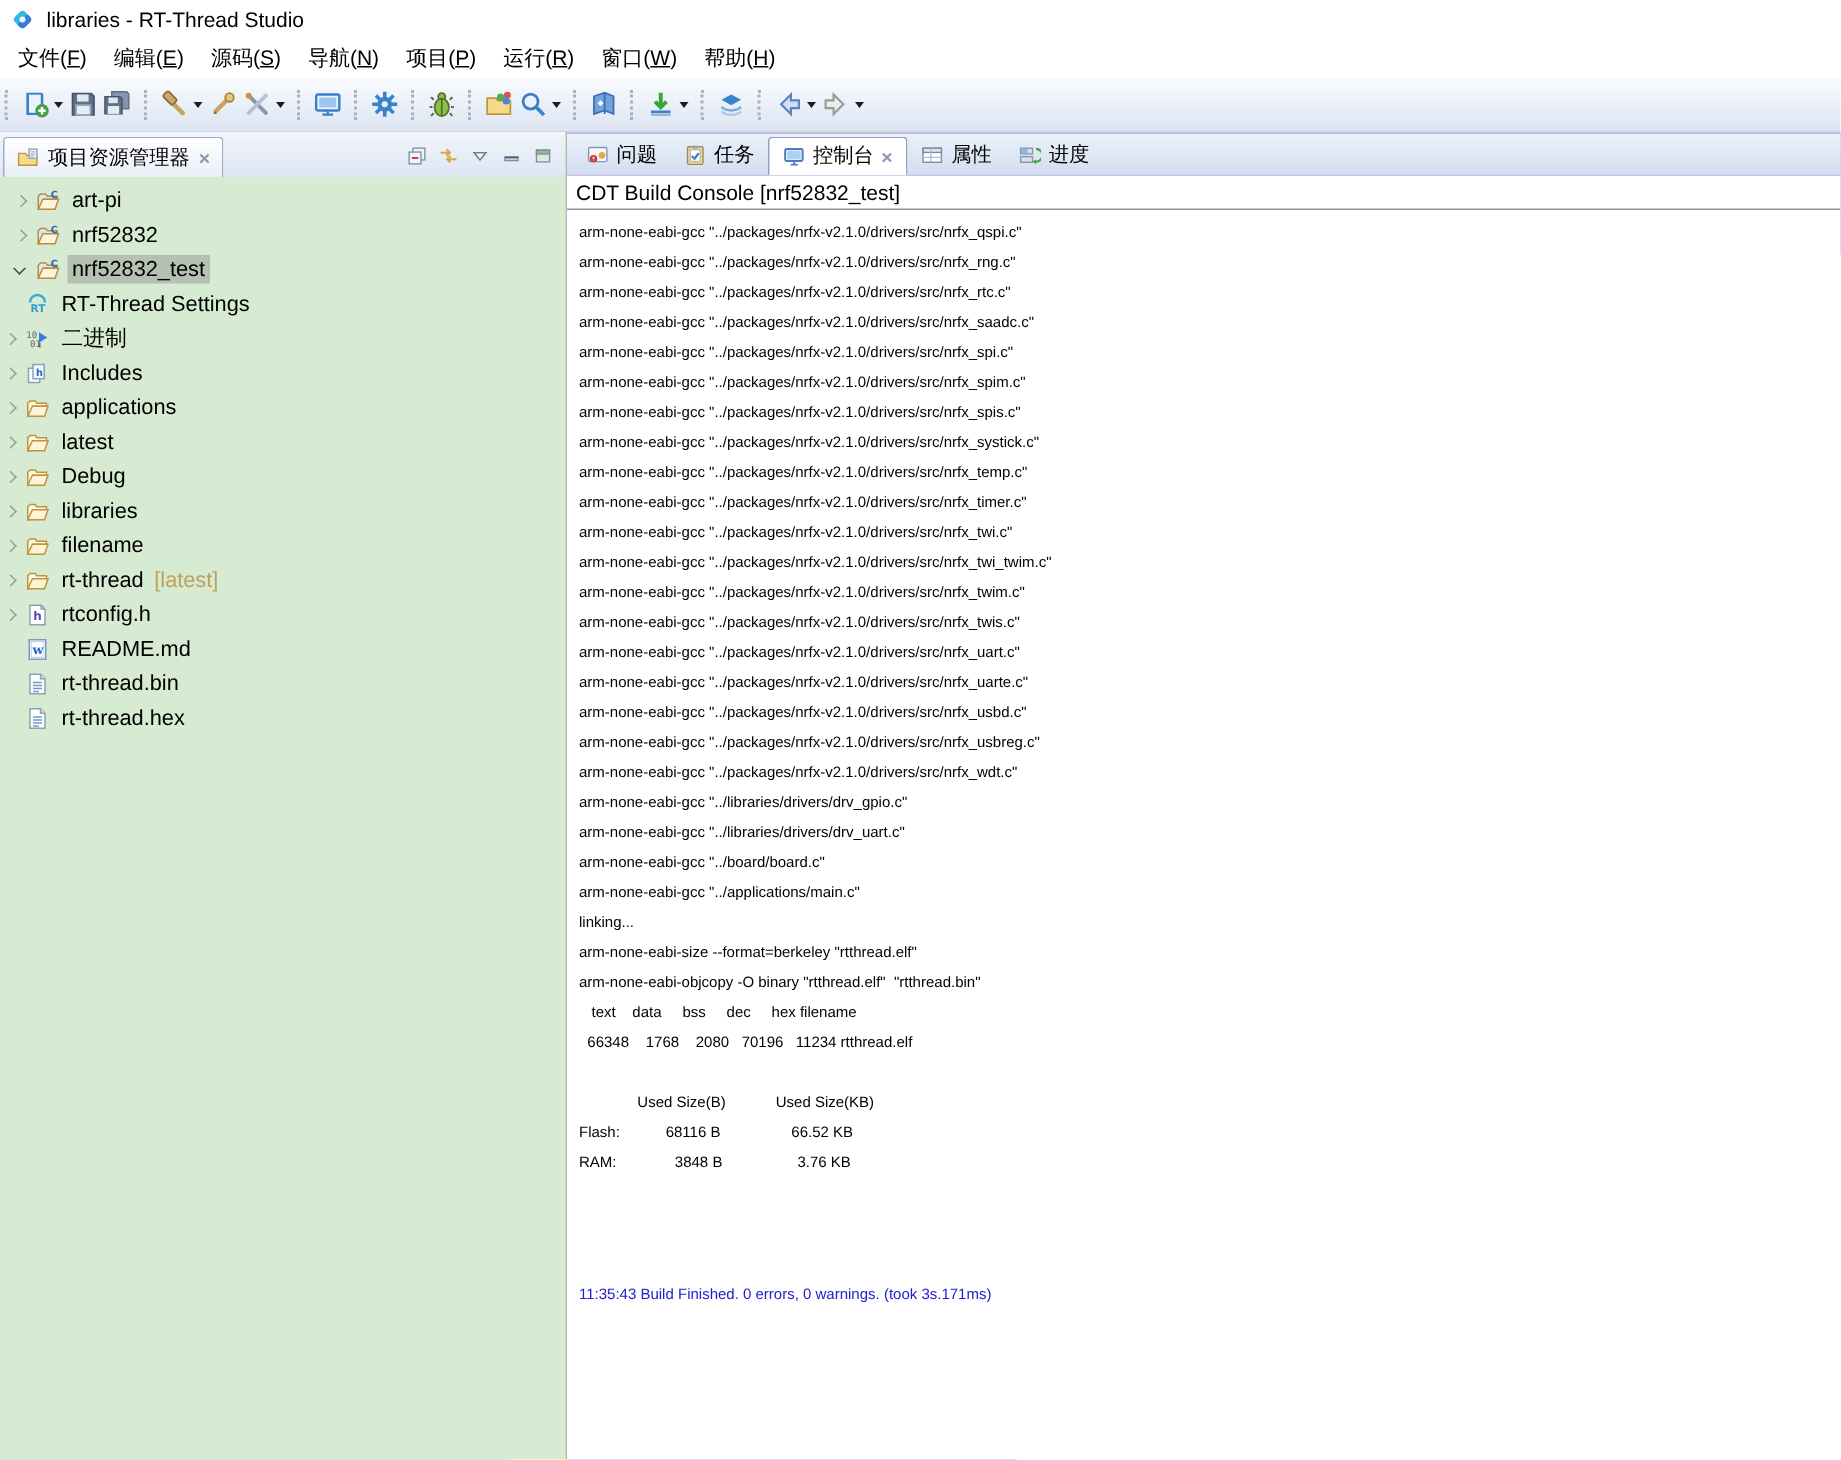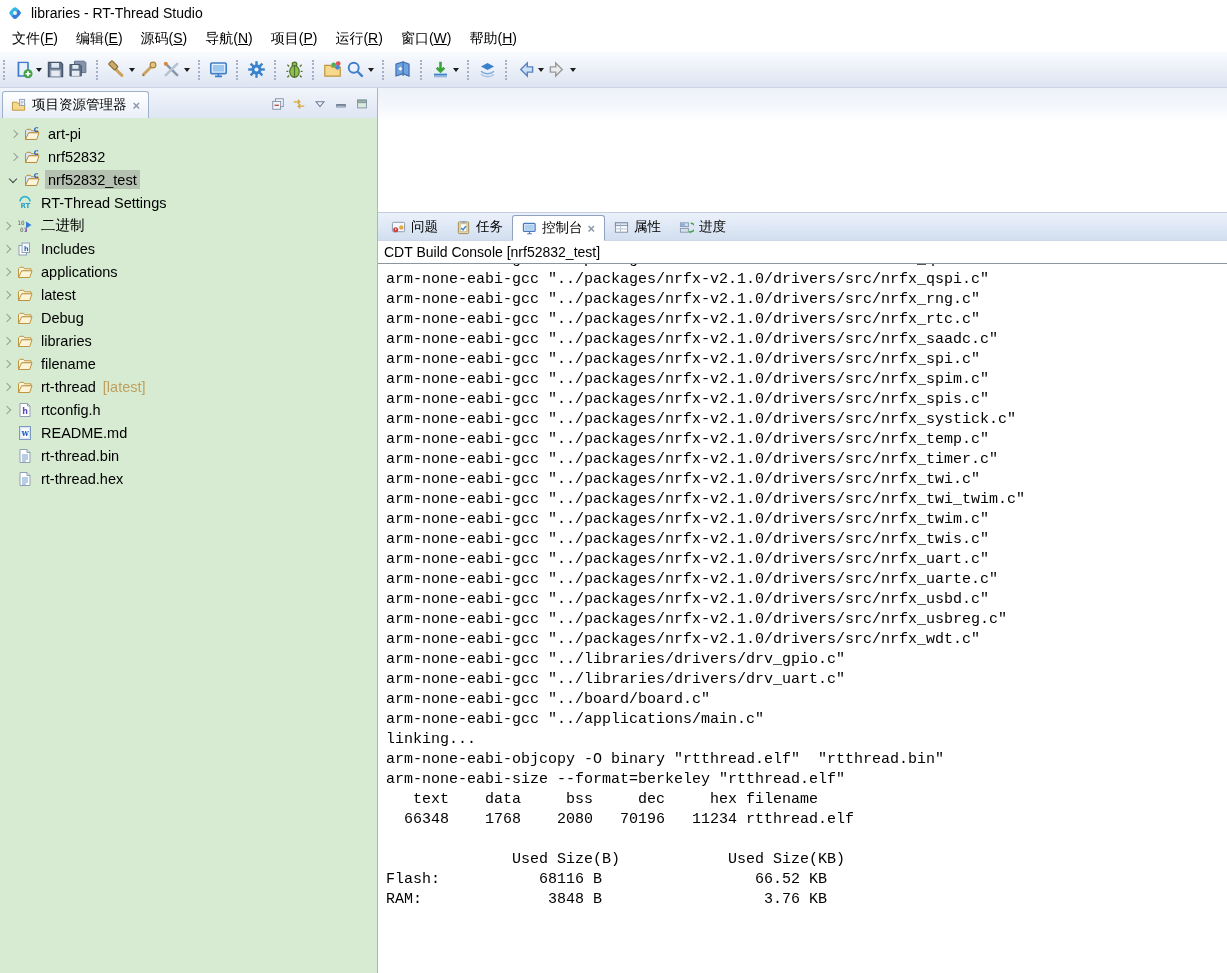--- a/index.html
+++ b/index.html
@@ -56,40 +56,40 @@
   .twist.expanded::after { content:''; position:absolute; left:3px; top:1px; width:5px;
         height:5px; border-right:1.5px solid #3d473f; border-top:1.5px solid #3d473f;
         transform:rotate(135deg); }
   .t-ic { width:17px; flex:0 0 17px; margin-right:4px; }
   .t-ic svg { width:16px; height:16px; display:block; }
   .t-label { padding:1.5px 3px; white-space:pre; }
   .t-label.selected { background:var(--tree-sel); }
   .t-suffix { color:var(--latest); padding:1.5px 0; white-space:pre; }
 
   
-  .right-panel { flex:1; min-width:0; display:flex; flex-direction:column; background:#6d28d9;justify-content:space-between; }
+  .right-panel { flex:1; min-width:0; display:flex; flex-direction:row; background:#6d28d9;justify-content:space-between; }
   .editor-blank { height:124px; background:linear-gradient(180deg,#edf1f9 0px,#f3f6fb 16px,#ffffff 34px); }
 
   .console-panel { flex:1; min-height:0; display:flex; flex-direction:column;
                    border-top:1px solid #c3cddd; }
   .console-tabbar { height:28px; flex:0 0 28px; background:linear-gradient(#ebf1fa,#d2dff0);
                     display:flex; align-items:flex-end; padding-left:4px;
                     border-bottom:1px solid #cdd8e8; }
   .c-tab { height:26px; display:flex; align-items:center; gap:5px; padding:0 9px;
            font-size:13.5px; position:relative; }
   .c-tab svg { width:15px; height:15px; display:block; }
   .c-tab.active { background:#fff; border:1px solid #90a2c0; border-bottom:1px solid #fff;
                   border-radius:3px 3px 0 0; margin-bottom:-1px; z-index:1; }
 
   .console-header { height:23px; flex:0 0 23px; display:flex; align-items:center;
                     padding-left:6px; font-size:14px; background:#fff;
                     border-bottom:1px solid #8e94a0; }
 
   .console-output { flex:1; overflow:hidden; background:#fff; padding:2px 0 0 8px;
-                    font-family:Liberation Mono, monospace; font-size:15px;
+                    font-family:Liberation Sans, sans-serif; font-size:10px;
                     line-height:20px; }
   .cline { white-space:pre; height:20px; }
   .cline.clip { margin-top:-16px; }
   .cline.info { color:var(--info);margin-top:48px; }
 </style>
 </head>
 <body>
 
 <div class="titlebar">
   <span class="appicon">
@@ -591,22 +591,22 @@
             <div class="cline">arm-none-eabi-gcc "../packages/nrfx-v2.1.0/drivers/src/nrfx_uart.c"</div>
             <div class="cline">arm-none-eabi-gcc "../packages/nrfx-v2.1.0/drivers/src/nrfx_uarte.c"</div>
             <div class="cline">arm-none-eabi-gcc "../packages/nrfx-v2.1.0/drivers/src/nrfx_usbd.c"</div>
             <div class="cline">arm-none-eabi-gcc "../packages/nrfx-v2.1.0/drivers/src/nrfx_usbreg.c"</div>
             <div class="cline">arm-none-eabi-gcc "../packages/nrfx-v2.1.0/drivers/src/nrfx_wdt.c"</div>
             <div class="cline">arm-none-eabi-gcc "../libraries/drivers/drv_gpio.c"</div>
             <div class="cline">arm-none-eabi-gcc "../libraries/drivers/drv_uart.c"</div>
             <div class="cline">arm-none-eabi-gcc "../board/board.c"</div>
             <div class="cline">arm-none-eabi-gcc "../applications/main.c"</div>
             <div class="cline">linking...</div>
+            <div class="cline">arm-none-eabi-size --format=berkeley "rtthread.elf"</div>
             <div class="cline">arm-none-eabi-objcopy -O binary "rtthread.elf"  "rtthread.bin"</div>
-            <div class="cline">arm-none-eabi-size --format=berkeley "rtthread.elf"</div>
             <div class="cline">   text    data     bss     dec     hex filename</div>
             <div class="cline">  66348    1768    2080   70196   11234 rtthread.elf</div>
             <div class="cline"> </div>
             <div class="cline">              Used Size(B)            Used Size(KB)</div>
             <div class="cline">Flash:           68116 B                 66.52 KB</div>
             <div class="cline">RAM:              3848 B                  3.76 KB</div>
             <div class="cline"> </div>
           </div>
         <div class="cline info">11:35:43 Build Finished. 0 errors, 0 warnings. (took 3s.171ms)</div>
       </div>

